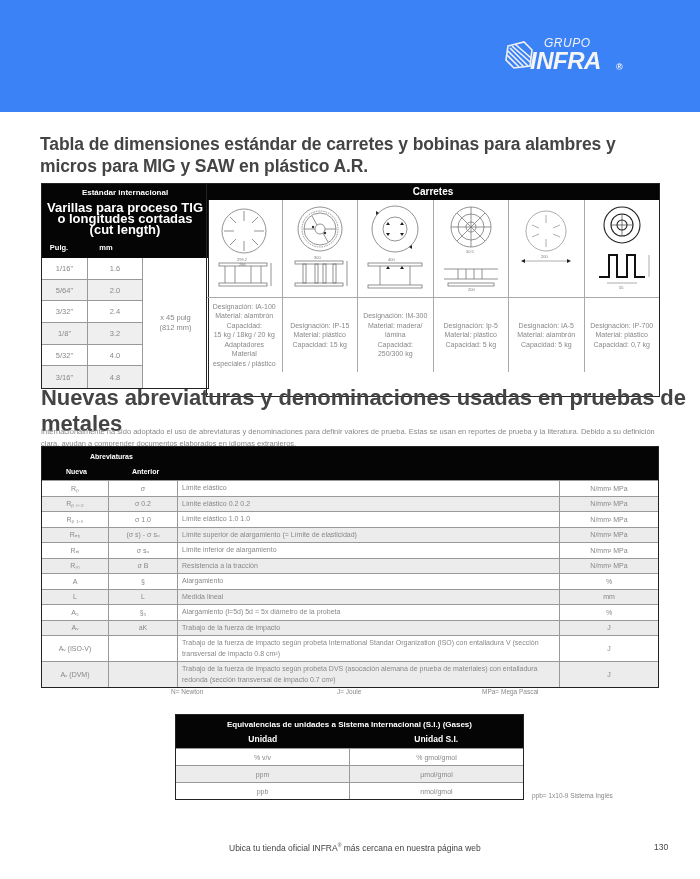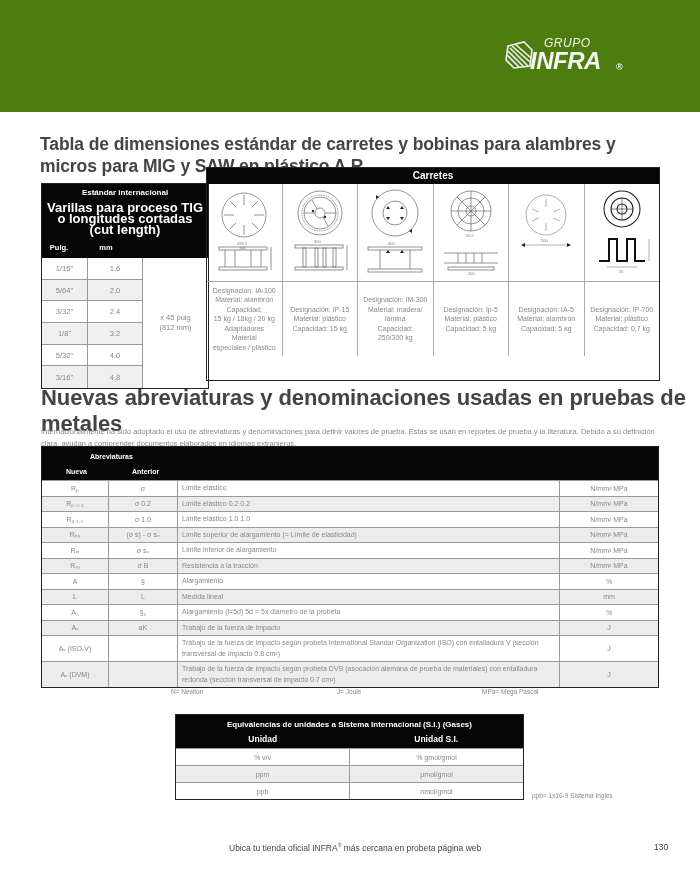--- a/index.html
+++ b/index.html
@@ -1,19 +1,19 @@
 <!DOCTYPE html>
 <html><head>
 <meta charset="utf-8">
 <style>
   * { box-sizing: border-box; margin: 0; padding: 0; }
   html, body { width: 700px; height: 879px; background: #ffffff; overflow: hidden; }
   body { font-family: "Liberation Sans", sans-serif; color: #555; position: relative; }
 
-  .top-band { position: absolute; left: 0; top: 0; width: 700px; height: 112px; background: #4d7c0f; }
+  .top-band { position: absolute; left: 0; top: 0; width: 700px; height: 112px; background: #3b82f6; }
   .logo { position: absolute; left: 500px; top: 32px; width: 140px; height: 48px; }
   .logo .grupo { position: absolute; left: 44px; top: 4px; font-size: 12px; font-style: italic; color: #f2f2f2; letter-spacing: 0.5px; }
   .logo .infra { position: absolute; left: 30px; top: 15px; font-size: 24px; font-weight: bold; font-style: italic; color: #f5f5f5; letter-spacing: -0.5px; }
   .logo .reg { position: absolute; left: 116px; top: 30px; font-size: 9px; color: #f5f5f5; font-weight: bold; }
   .logo svg { position: absolute; left: 2px; top: 6px; }
 
   .page-title { position: absolute; left: 40px; top: 133px; width: 625px; font-size: 17.5px; font-weight: bold; color: #444; line-height: 22px; letter-spacing: -0.1px; }
 
   
   .tig { position: absolute; left: 41px; top: 183px; width: 168px; border: 1.5px solid #222; border-collapse: collapse; }
@@ -26,21 +26,21 @@
   .tig-body { display: flex; }
   .tig-rows { width: 100px; }
   .tig-row { display: flex; height: 21.7px; border-bottom: 1px solid #999; font-size: 7.5px; color: #888; align-items: center; }
   .tig-row:last-child { border-bottom: none; }
   .tig-row.alt { background: #efefef; }
   .tig-row .c1 { width: 46px; border-right: 1px solid #999; height: 100%; display: flex; align-items: center; justify-content: center; }
   .tig-row .c2 { width: 54px; height: 100%; display: flex; align-items: center; justify-content: center; }
   .tig-len { flex: 1; border-left: 1px solid #999; display: flex; align-items: center; justify-content: center; text-align: center; font-size: 7.5px; color: #888; line-height: 10px; }
 
   
-  .carr { position: absolute; left: 206px; top: 167px; width: 454px; height: 214px; border: 1.5px solid #222; }
+  .carr { position: absolute; left: 206px; top: 183px; width: 454px; height: 214px; border: 1.5px solid #222; }
   .carr-head { background: #050505; color: #fff; font-weight: bold; font-size: 10px; text-align: center; height: 16px; line-height: 16px; }
   .carr-cols { display: flex; height: 172px; }
   .carr-col { flex: 1; border-right: 1px solid #aaa; display: flex; flex-direction: column; }
   .carr-col:last-child { border-right: none; }
   .carr-img { height: 98px; border-bottom: 1px solid #aaa; display: flex; align-items: center; justify-content: center; }
   .carr-desc { flex: 1; display: flex; flex-direction: column; align-items: center; justify-content: center; text-align: center; font-size: 7px; color: #888; line-height: 9.5px; padding: 0 3px; }
 
   .section-title { position: absolute; left: 41px; top: 385px; font-size: 22px; font-weight: bold; color: #444; letter-spacing: -0.1px; }
   .intro { position: absolute; left: 41px; top: 410px; width: 620px; font-size: 7.5px; color: #888; line-height: 11.5px; margin-top: 16px; }
 
@@ -434,15 +434,15 @@
       <span>µmol/gmol</span>
     </div>
   <div class="gas-row">
       <span>ppb</span>
       <span>nmol/gmol</span>
     </div>
 </div>
 <span class="gas-note">ppb= 1x10-9 Sistema Inglés</span>
 
 <div class="footer">
-  <span>Ubica tu tienda oficial INFRA</span><sup>®</sup><span> más cercana en probeta página web</span>
+  <span>Ubica tu tienda oficial INFRA</span><sup>®</sup><span> más cercana en nuestra página web</span>
 </div>
 <span class="page-num">130</span>
 
 </body></html>

